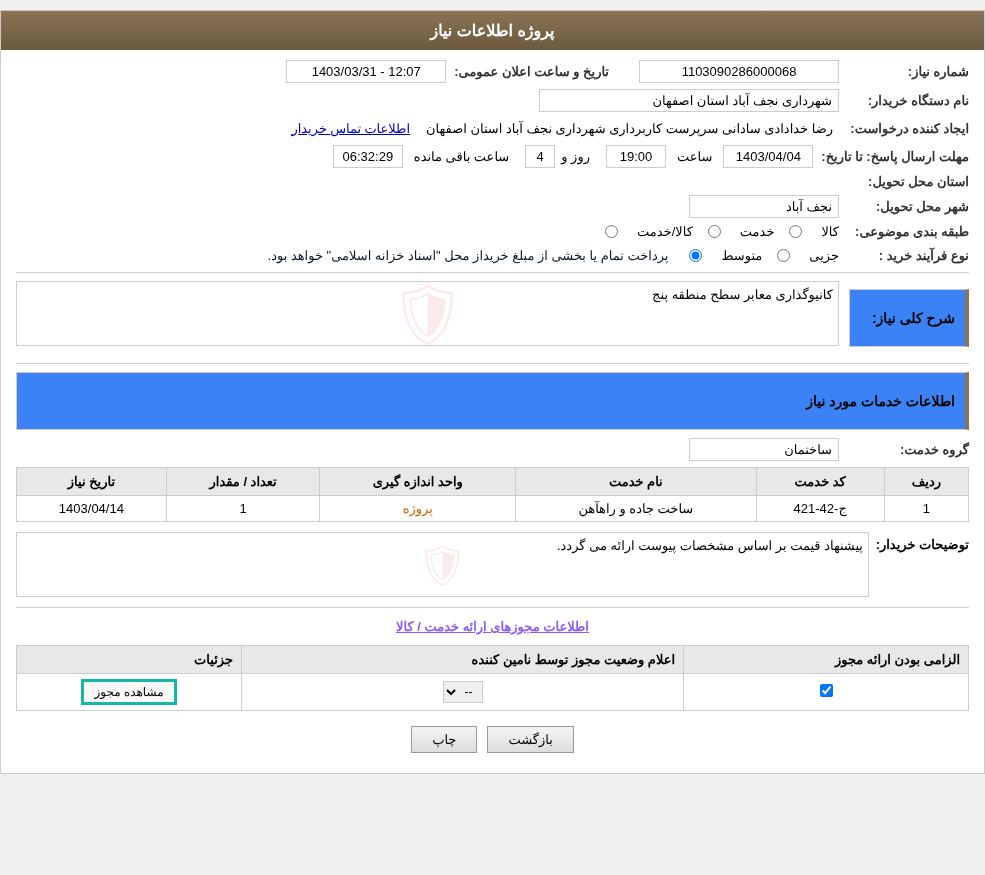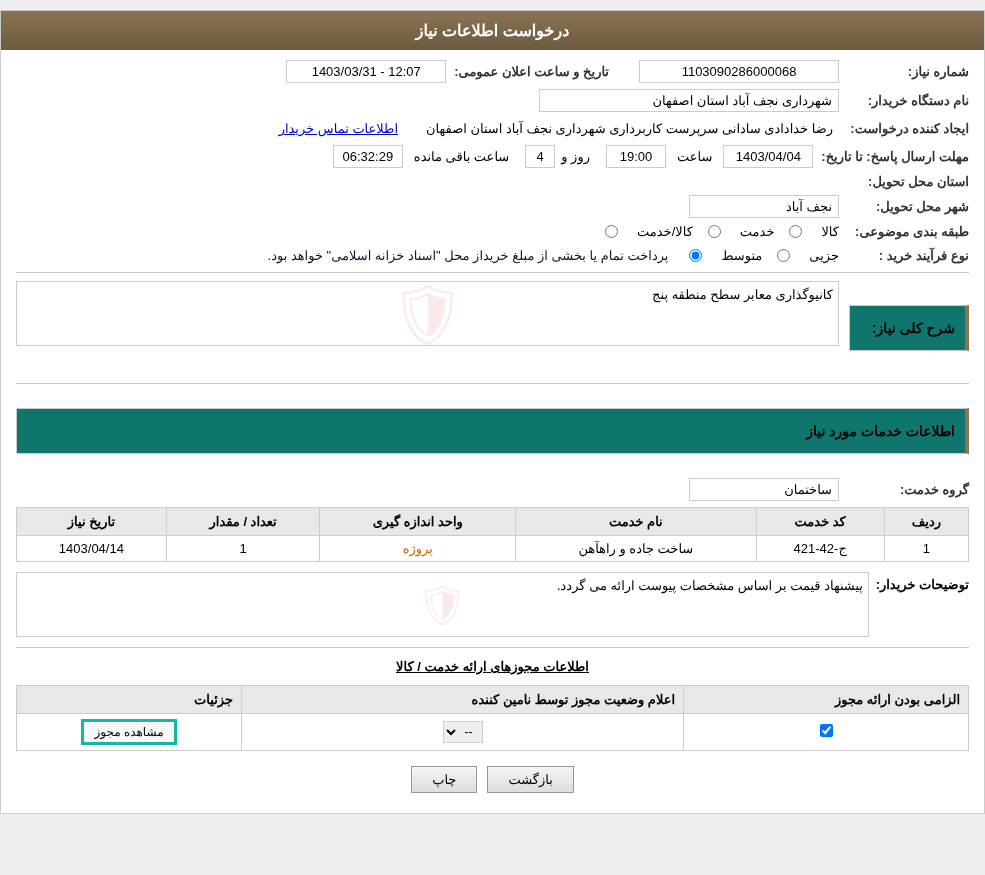--- a/index.html
+++ b/index.html
@@ -49,27 +49,27 @@
     .value-text {
       padding: 3px 6px;
       text-align: right;
     }
     .link-text {
       color: #0000cc;
       text-decoration: underline;
       cursor: pointer;
     }
     .section-title {
-      background: #0f766e;
+      background: #3b82f6;
       border: 1px solid #ccc;
       border-right: 4px solid #8b7355;
-      padding: 14px 10px;
+      padding: 20px 10px;
       font-weight: bold;
       font-size: 14px;
-      margin: 24px 0;
+      margin: 8px 0;
       text-align: right;
     }
     .date-box {
       border: 1px solid #ccc;
       padding: 3px 6px;
       background: #fff;
       min-width: 90px;
       text-align: center;
     }
     .time-box {
@@ -143,21 +143,21 @@
     .orange-text {
       color: #cc6600;
     }
     .buyer-notes-label {
       font-weight: bold;
       min-width: 100px;
       text-align: right;
       padding-top: 5px;
     }
     .license-section-title {
-      color: #000000;
+      color: #8b5cf6;
       text-decoration: underline;
       text-align: center;
       padding: 6px;
       font-weight: bold;
       cursor: pointer;
     }
     table.license-table {
       width: 100%;
       border-collapse: collapse;
       direction: rtl;
@@ -221,42 +221,42 @@
       border-top: 1px solid #ccc;
       margin: 5px 0;
     }
   </style>
 </head>
 <body>
 
 <div class="page-wrapper">
 
   <div class="page-header">
-    <span>درخواست اطلاعات نیاز</span>
+    <span>پروژه اطلاعات نیاز</span>
   </div>
 
   <div class="content">
 
     <div class="info-row">
       <span class="label">شماره نیاز:</span>
       <span class="value-box" style="min-width:200px; direction:ltr; text-align:center;">1103090286000068</span>
       <span style="margin-right:30px;"></span>
       <span class="label">تاریخ و ساعت اعلان عمومی:</span>
       <span class="value-box" style="min-width:160px; direction:ltr; text-align:center;">1403/03/31 - 12:07</span>
     </div>
 
     <div class="info-row">
       <span class="label">نام دستگاه خریدار:</span>
       <span class="value-box" style="min-width:300px;">شهرداری نجف آباد استان اصفهان</span>
     </div>
 
     <div class="info-row">
       <span class="label">ایجاد کننده درخواست:</span>
       <span class="value-text">رضا خدادادی سادانی سرپرست  کاربرداری شهرداری نجف آباد استان اصفهان</span>
-      <span class="link-text" style="margin-right:22px;">اطلاعات تماس خریدار</span>
+      <span class="link-text" style="margin-right:10px;font-family:Liberation Serif, serif;">اطلاعات تماس خریدار</span>
     </div>
 
     <div class="info-row">
       <span class="label">مهلت ارسال پاسخ: تا تاریخ:</span>
       <span class="date-box" style="direction:ltr;">1403/04/04</span>
       <span class="value-text" style="margin-right:5px;margin-left:5px;">ساعت</span>
       <span class="time-box" style="direction:ltr;">19:00</span>
       <span class="value-text" style="margin-right:10px; ">روز و</span>
       <span class="small-box">4</span>
       <span class="value-text" style="margin-right:10px; margin-left:5px;">ساعت باقی مانده</span>

